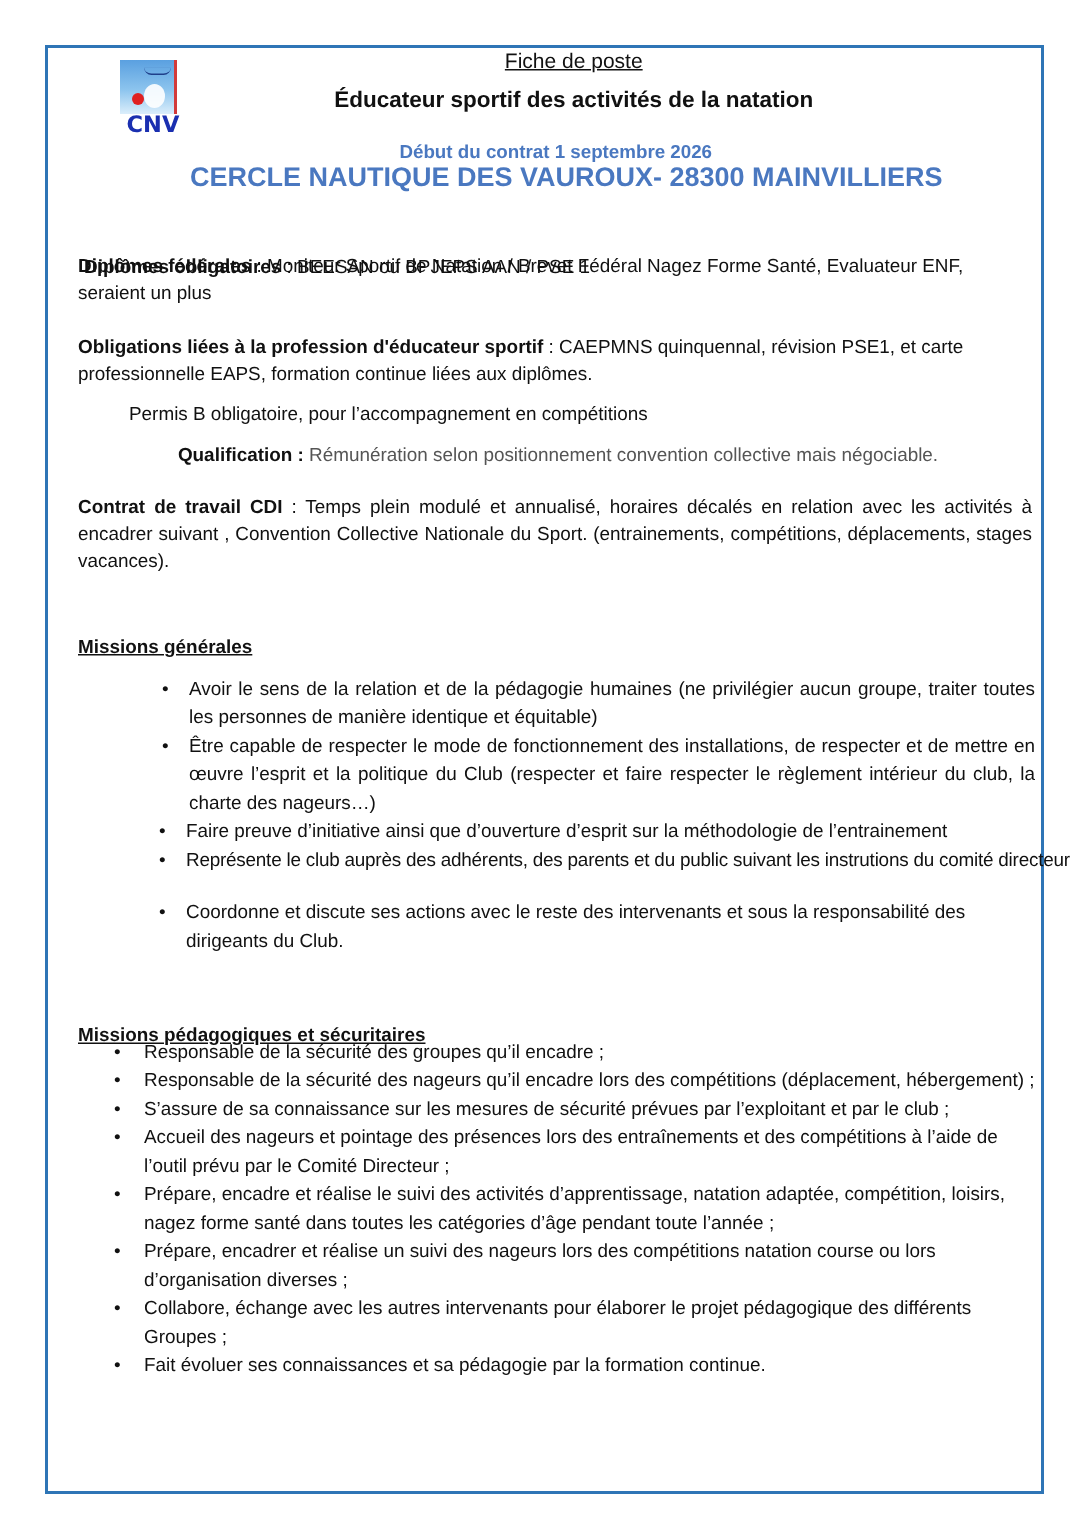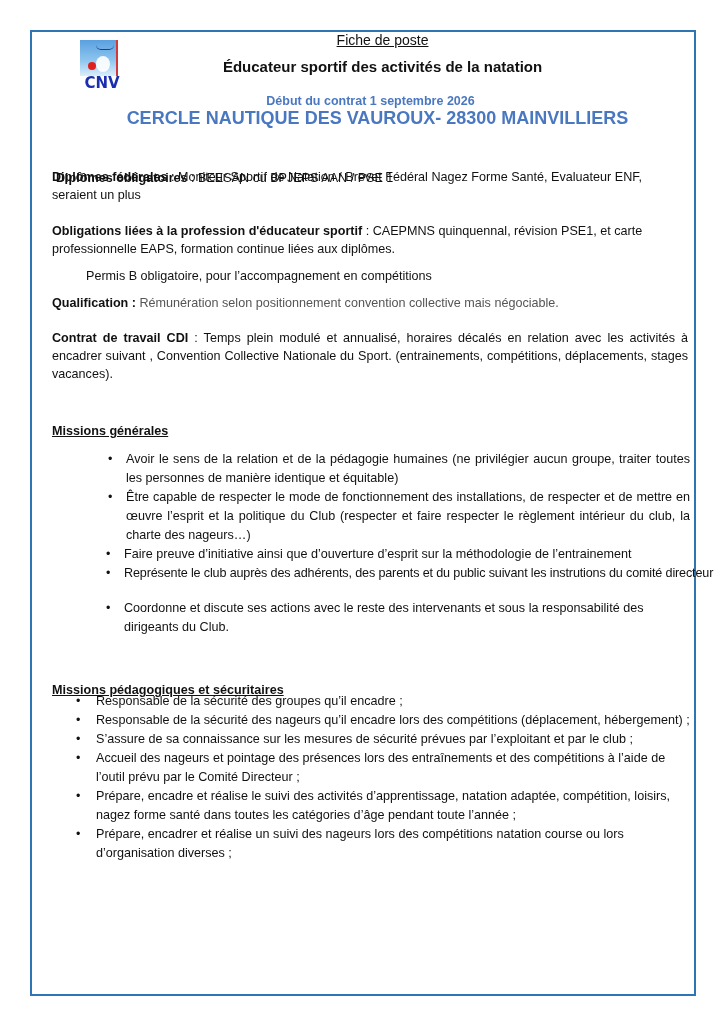--- a/index.html
+++ b/index.html
@@ -68,21 +68,21 @@
 <div class="p" style="top:168px; width:636px;">
   <b>Diplômes fédérales</b><span> : Moniteur Sportif de Natation / Brevet Fédéral Nagez Forme Santé, Evaluateur ENF, seraient un plus</span>
 </div>
 
 <div class="p" style="top:222px; width:636px;">
   <b>Obligations liées à la profession d'éducateur sportif</b><span> : CAEPMNS quinquennal, révision PSE1, et carte professionnelle EAPS, formation continue liées aux diplômes.</span>
 </div>
 
 <div class="p" style="top:267px;margin-left:34px;">Permis B obligatoire, pour l’accompagnement en compétitions</div>
 
-<div class="p" style="top:294px;">
+<div class="p" style="top:294px;text-align:center;">
   <b>Qualification :</b><span class="gray"> Rémunération selon positionnement convention collective mais négociable.</span>
 </div>
 
 <div class="p justify" style="top:329px; width:636px;">
   <b>Contrat de travail CDI</b><span> : Temps plein modulé et annualisé, horaires décalés en relation avec les activités à encadrer suivant , Convention Collective Nationale du Sport. (entrainements, compétitions, déplacements, stages vacances).</span>
 </div>
 
 <div class="h" style="top:424px;">Missions générales</div>
 
 <ul class="b g1">
@@ -95,13 +95,15 @@
 
 <div class="h" style="top:683px;">Missions pédagogiques et sécuritaires</div>
 
 <ul class="b g2">
   <li>Responsable de la sécurité des groupes qu’il encadre ;</li>
   <li>Responsable de la sécurité des nageurs qu’il encadre lors des compétitions (déplacement, hébergement) ;</li>
   <li>S’assure de sa connaissance sur les mesures de sécurité prévues par l’exploitant et par le club ;</li>
   <li>Accueil des nageurs et pointage des présences lors des entraînements et des compétitions à l’aide de l’outil prévu par le Comité Directeur ;</li>
   <li>Prépare, encadre et réalise le suivi des activités d’apprentissage, natation adaptée, compétition, loisirs, nagez forme santé dans toutes les catégories d’âge pendant toute l’année ;</li>
   <li style="width:560px;">Prépare, encadrer et réalise un suivi des nageurs lors des compétitions natation course  ou lors d’organisation diverses ;</li>
+  <li style="width:580px;">Collabore, échange avec les autres intervenants pour élaborer le projet pédagogique des différents Groupes ;</li>
+  <li>Fait évoluer ses connaissances et sa pédagogie par la formation continue.</li>
 </ul>
 
 </body></html>

